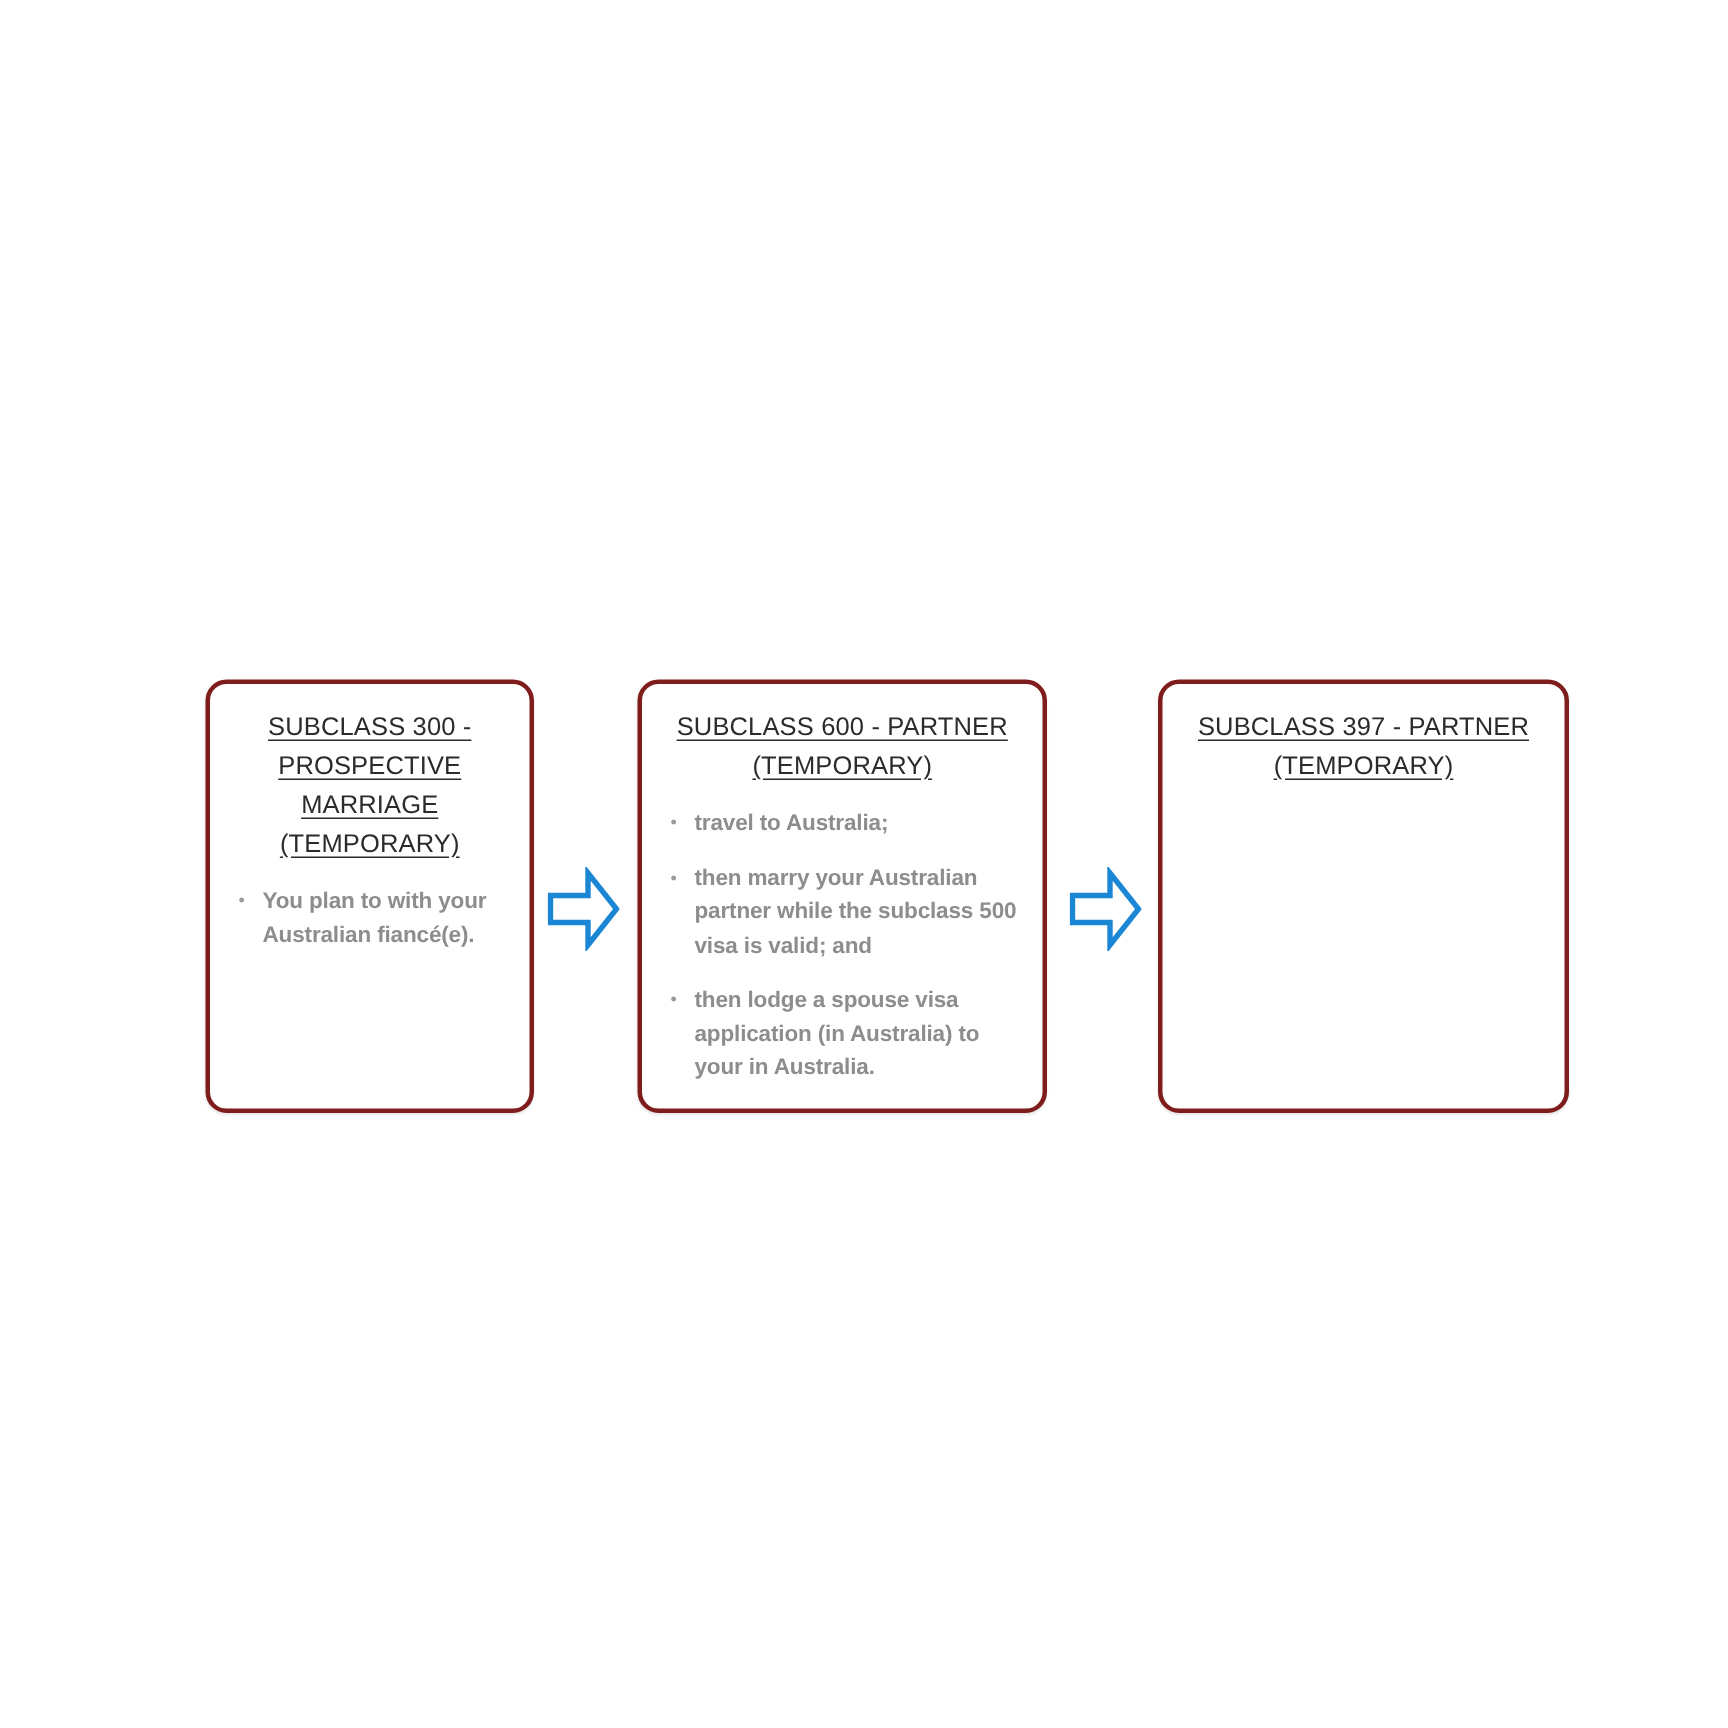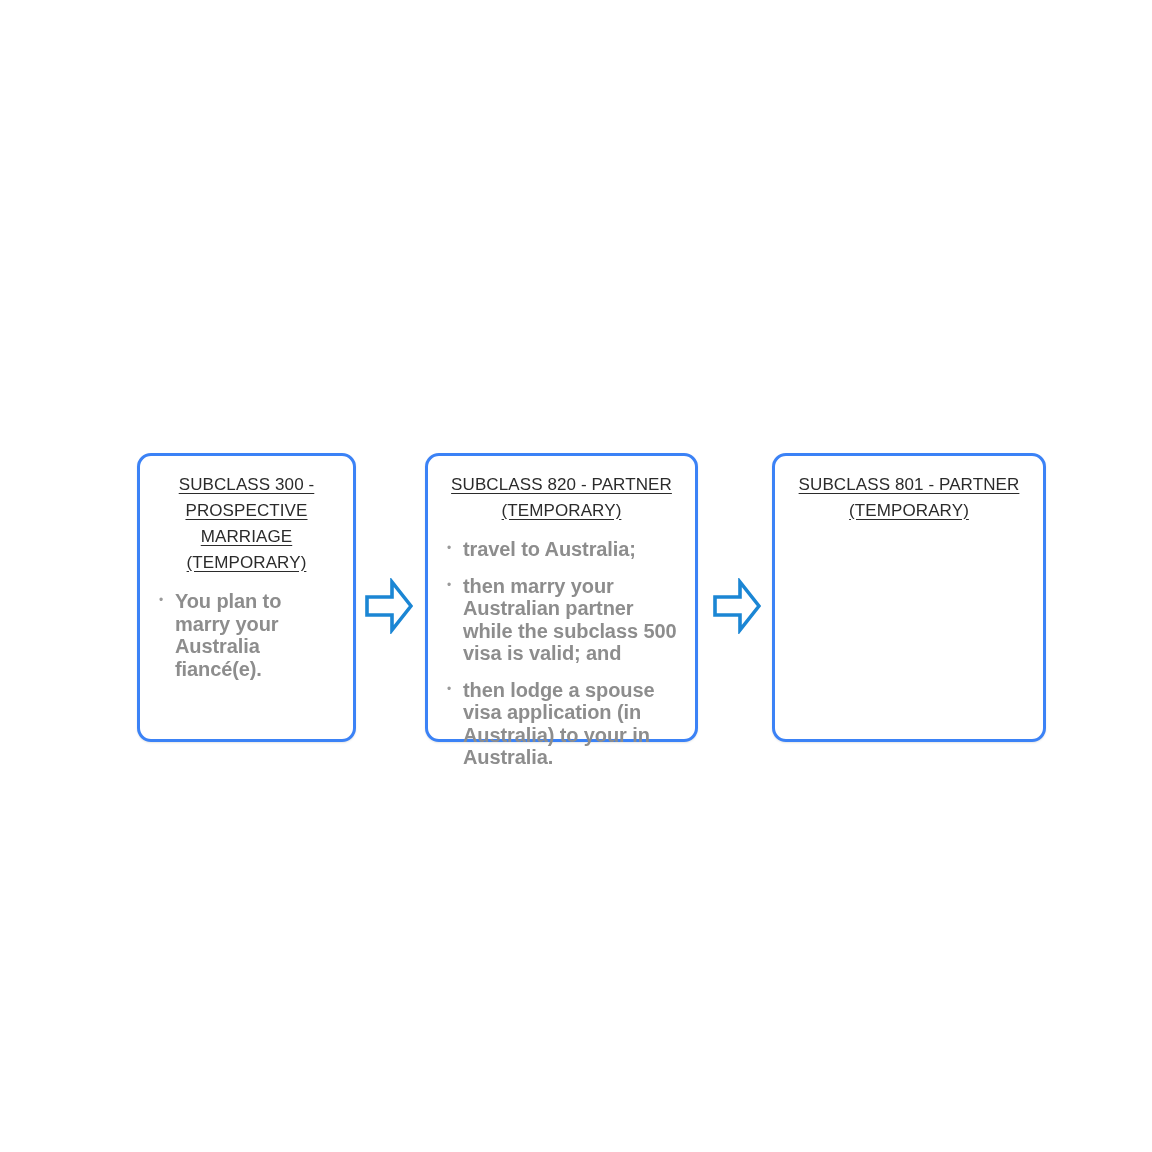--- a/index.html
+++ b/index.html
@@ -30,21 +30,21 @@
     width: 1152px;
     height: 290px;
   }
 
   .visa-box {
     position: absolute;
     top: 0;
     height: 289px;
     box-sizing: border-box;
     background: #ffffff;
-    border: 3px solid #3b82f6;
+    border: 3px solid #7f1d1d;
     border-radius: 14px;
     box-shadow: 0 1px 2px rgba(0,0,0,0.10);
     padding: 16px 12px 10px 12px;
   }
 
   
   .visa-box.box-0 { left: 137px; width: 219px; }
   .visa-box.box-1 { left: 425px; width: 273px; }
   .visa-box.box-2 { left: 772px; width: 274px; }
 
@@ -65,21 +65,21 @@
     list-style: none;
     margin: 0;
     padding: 0 2px 0 6px;
   }
 
   .bullet-item {
     position: relative;
     padding-left: 17px;
     margin-bottom: 14px;
     font-family: "Liberation Sans", sans-serif;
-    font-size: 20px;
+    font-size: 15px;
     line-height: 22.5px;
     font-weight: 700;
     color: #8d8d8d;
     letter-spacing: -0.1px;
   }
   .bullet-item:last-child { margin-bottom: 0; }
 
   .bullet-item::before {
     content: "\2022";
     position: absolute;
@@ -104,43 +104,43 @@
 </style>
 </head>
 <body>
 
 <div id="flow-canvas">
   <div class="flow-row">
 
     <div class="visa-box box-0">
       <div class="box-title">SUBCLASS 300 - PROSPECTIVE MARRIAGE (TEMPORARY)</div>
       <ul class="bullet-list">
-        <li class="bullet-item">You plan to marry your Australia fiancé(e).</li>
+        <li class="bullet-item">You plan to with your Australian fiancé(e).</li>
       </ul>
     </div>
 
     <div class="flow-arrow arrow-0">
       <svg viewBox="0 0 48 56" xmlns="http://www.w3.org/2000/svg" aria-hidden="true">
         <polygon points="2,19 27,19 27,4 46,28 27,52 27,37 2,37" fill="#ffffff" stroke="#1b86d4" stroke-width="3.6" stroke-linejoin="miter"></polygon>
       </svg>
     </div>
 
     <div class="visa-box box-1">
-      <div class="box-title">SUBCLASS 820 - PARTNER (TEMPORARY)</div>
+      <div class="box-title">SUBCLASS 600 - PARTNER (TEMPORARY)</div>
       <ul class="bullet-list">
         <li class="bullet-item">travel to Australia;</li>
         <li class="bullet-item">then marry your Australian partner while the subclass 500 visa is valid; and</li>
         <li class="bullet-item">then lodge a spouse visa application (in Australia) to your in Australia.</li>
       </ul>
     </div>
 
     <div class="flow-arrow arrow-1">
       <svg viewBox="0 0 48 56" xmlns="http://www.w3.org/2000/svg" aria-hidden="true">
         <polygon points="2,19 27,19 27,4 46,28 27,52 27,37 2,37" fill="#ffffff" stroke="#1b86d4" stroke-width="3.6" stroke-linejoin="miter"></polygon>
       </svg>
     </div>
 
     <div class="visa-box box-2">
-      <div class="box-title">SUBCLASS 801 - PARTNER (TEMPORARY)</div>
+      <div class="box-title">SUBCLASS 397 - PARTNER (TEMPORARY)</div>
     </div>
 
   </div>
 </div>
 
 </body></html>

